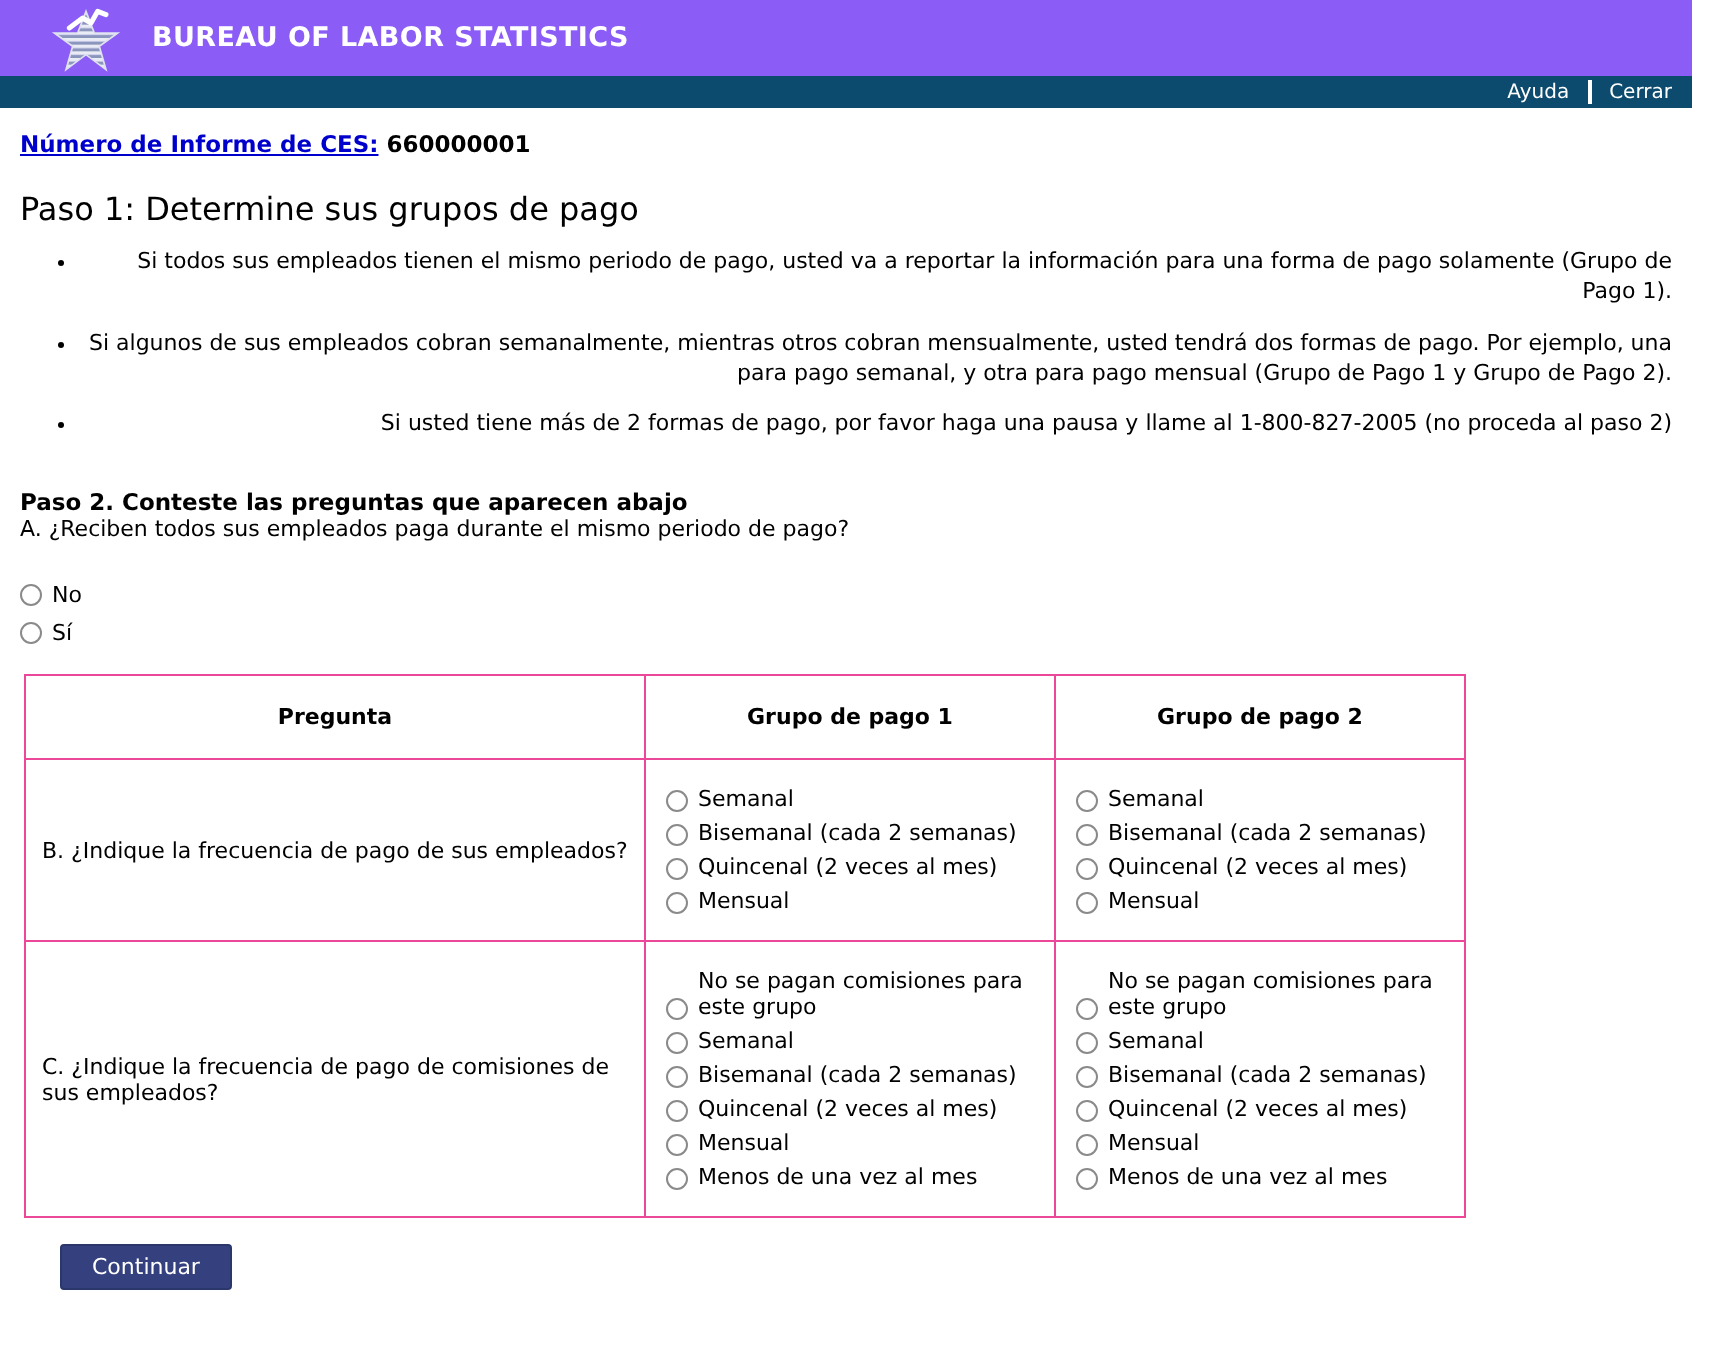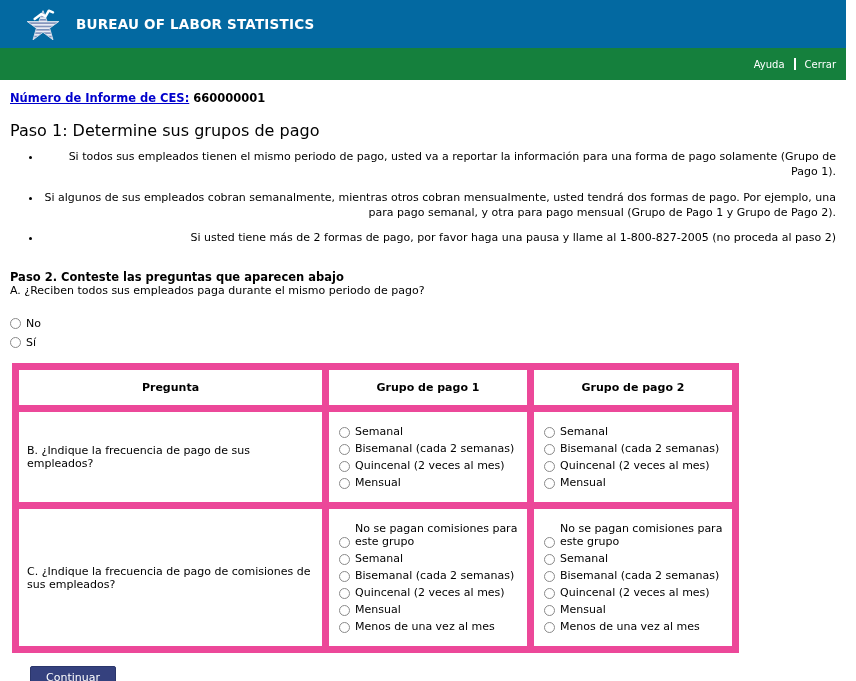--- a/index.html
+++ b/index.html
@@ -8,33 +8,33 @@
     width: 856px; height: 681px;
     background: #ffffff;
     font-family: "DejaVu Sans", "Liberation Sans", sans-serif;
     font-size: 11px;
     color: #000000;
   }
   .page { width: 846px; }
 
   
   .masthead {
-    height: 48px;
-    background: #0369a1;
+    height: 38px;
+    background: #8b5cf6;
     display: flex;
     align-items: center;
   }
   .logo-wrap { margin-left: 22px; width: 42px; height: 42px; display:flex; align-items:center; justify-content:center; }
   .titles { margin-left: 12px; color: #ffffff; }
   .agency { font-size: 13.5px; font-weight: bold; letter-spacing: 0.2px; }
   .subtitle { font-size: 10.5px; margin-top: 2px; }
 
   .redbar {
-    height: 32px;
-    background: #15803d;
+    height: 16px;
+    background: #0c4a6e;
     display: flex;
     justify-content: flex-end;
     align-items: center;
     padding-right: 10px;
   }
   .redbar a {
     color: #ffffff;
     font-size: 10px;
     text-decoration: none;
     cursor: pointer;
@@ -78,21 +78,21 @@
 
   
   table.paygroups {
     margin-top: 14px;
     margin-left: 2px;
     border-collapse: collapse;
     width: 720px;
     table-layout: fixed;
   }
   table.paygroups th, table.paygroups td {
-    border: 7px solid #ec4899;
+    border: 1px solid #ec4899;
     background: #ffffff;
     margin-left: 32px;
   }
   table.paygroups col.c-q { width: 310px; }
   table.paygroups col.c-g { width: 205px; }
   table.paygroups th {
     height: 42px;
     font-weight: bold;
     font-size: 11px;
     text-align: center;

